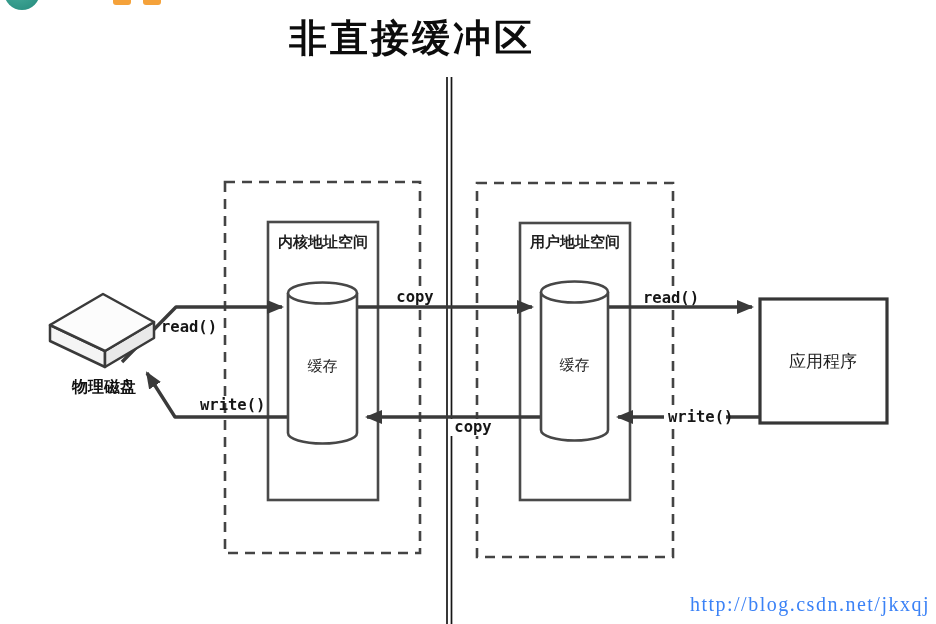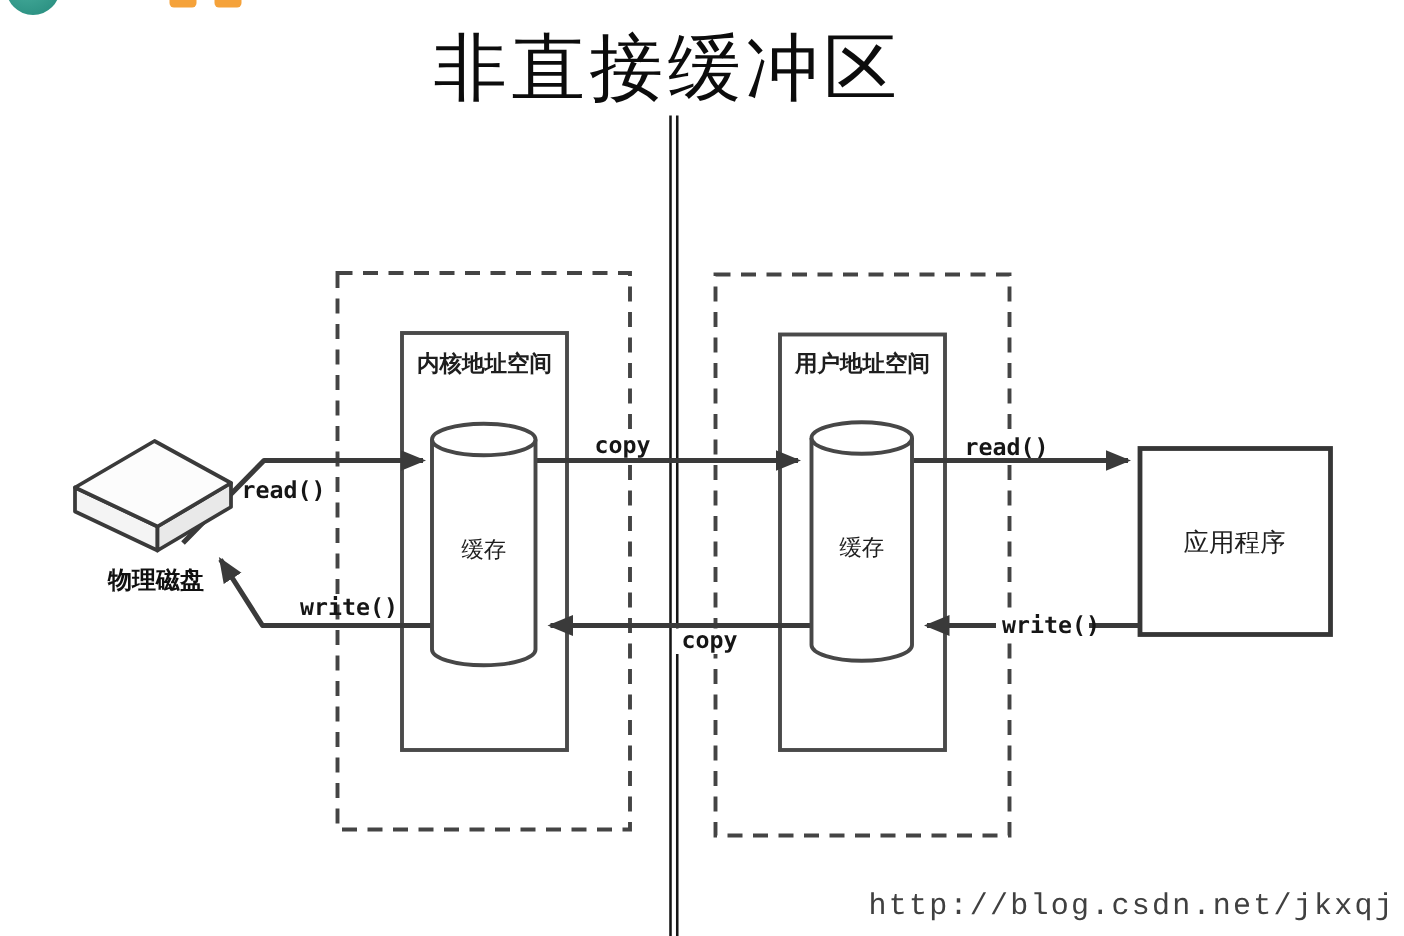--- a/index.html
+++ b/index.html
@@ -12,39 +12,39 @@
     background:radial-gradient(circle at 40% 35%, #4db3a2, #23887a);
   }
   .logo-orange{
     position:absolute;top:0;height:5px;width:18px;border-radius:0 0 3px 3px;
     background:#f5a23a;
   }
   .logo-orange.o1{left:113px;}
   .logo-orange.o2{left:143px;}
   .title{
     position:absolute;left:289px;top:13px;
-    font-size:49px;font-weight:400;color:#0c0c0c;letter-spacing:3px;white-space:nowrap;
+    font-size:38px;font-weight:700;color:#0c0c0c;letter-spacing:3px;white-space:nowrap;
   }
   svg{position:absolute;left:0;top:0;}
   .dashedBox{fill:none;stroke:#444444;stroke-width:2.6;stroke-dasharray:10 7;}
   .solidBox{fill:#ffffff;stroke:#4a4a4a;stroke-width:2.6;}
   .appBox{fill:#ffffff;stroke:#363636;stroke-width:3.2;}
   .cyl{fill:#ffffff;stroke:#474747;stroke-width:2.6;}
   .arrow{fill:none;stroke:#3a3a3a;stroke-width:3.4;stroke-linejoin:round;}
   .dline{stroke:#161616;stroke-width:1.7;}
   .boxLabel{font-family:"DejaVu Serif","Liberation Serif",serif;font-size:15px;font-weight:700;fill:#1e1e1e;}
   .appLabel{font-family:"DejaVu Serif","Liberation Serif",serif;font-size:17px;fill:#1e1e1e;}
   .cylLabel{font-family:"DejaVu Serif","Liberation Serif",serif;font-size:15px;fill:#1e1e1e;}
   .diskLabel{font-family:"DejaVu Serif","Liberation Serif",serif;font-size:16px;font-weight:700;fill:#111;}
   .mono{font-family:"DejaVu Sans Mono","Liberation Mono",monospace;font-size:15.5px;font-weight:700;fill:#161616;}
   .lblbg{fill:#ffffff;}
   .watermark{
     position:absolute;right:6px;bottom:8px;
-    font-family:Liberation Mono, monospace;
-    font-size:20px;letter-spacing:1.5px;color:#404040;white-space:nowrap;margin-top:40px;
+    font-family:Liberation Serif, serif;
+    font-size:20px;letter-spacing:1.5px;color:#3b82f6;white-space:nowrap;margin-top:40px;
   }
 </style>
 </head>
 <body>
 
 <div id="stage">
 
   <div class="logo-circle"></div>
   <div class="logo-orange o1"></div>
   <div class="logo-orange o2"></div>

